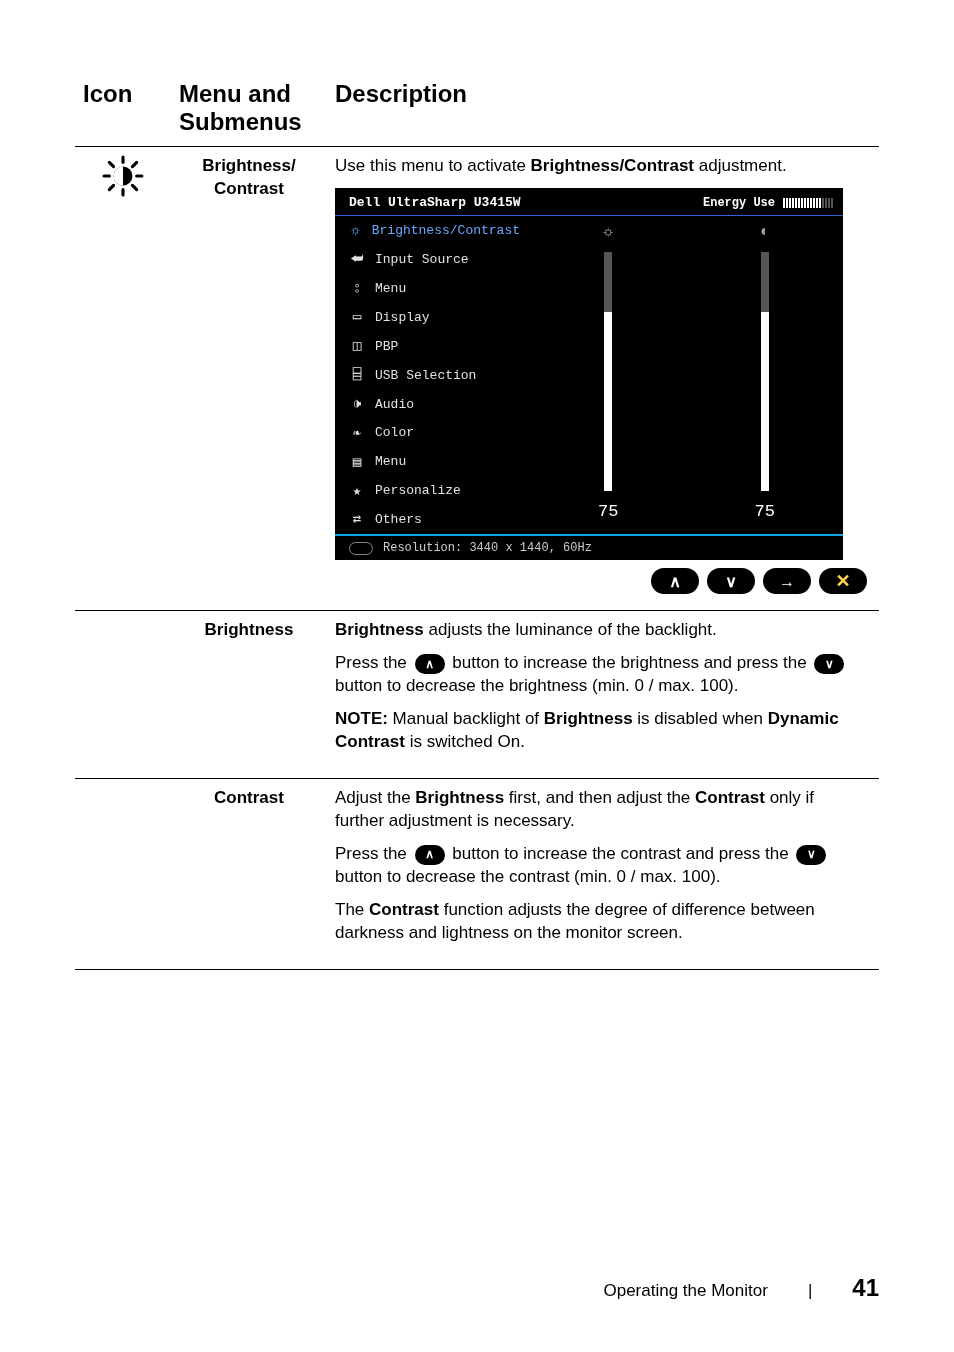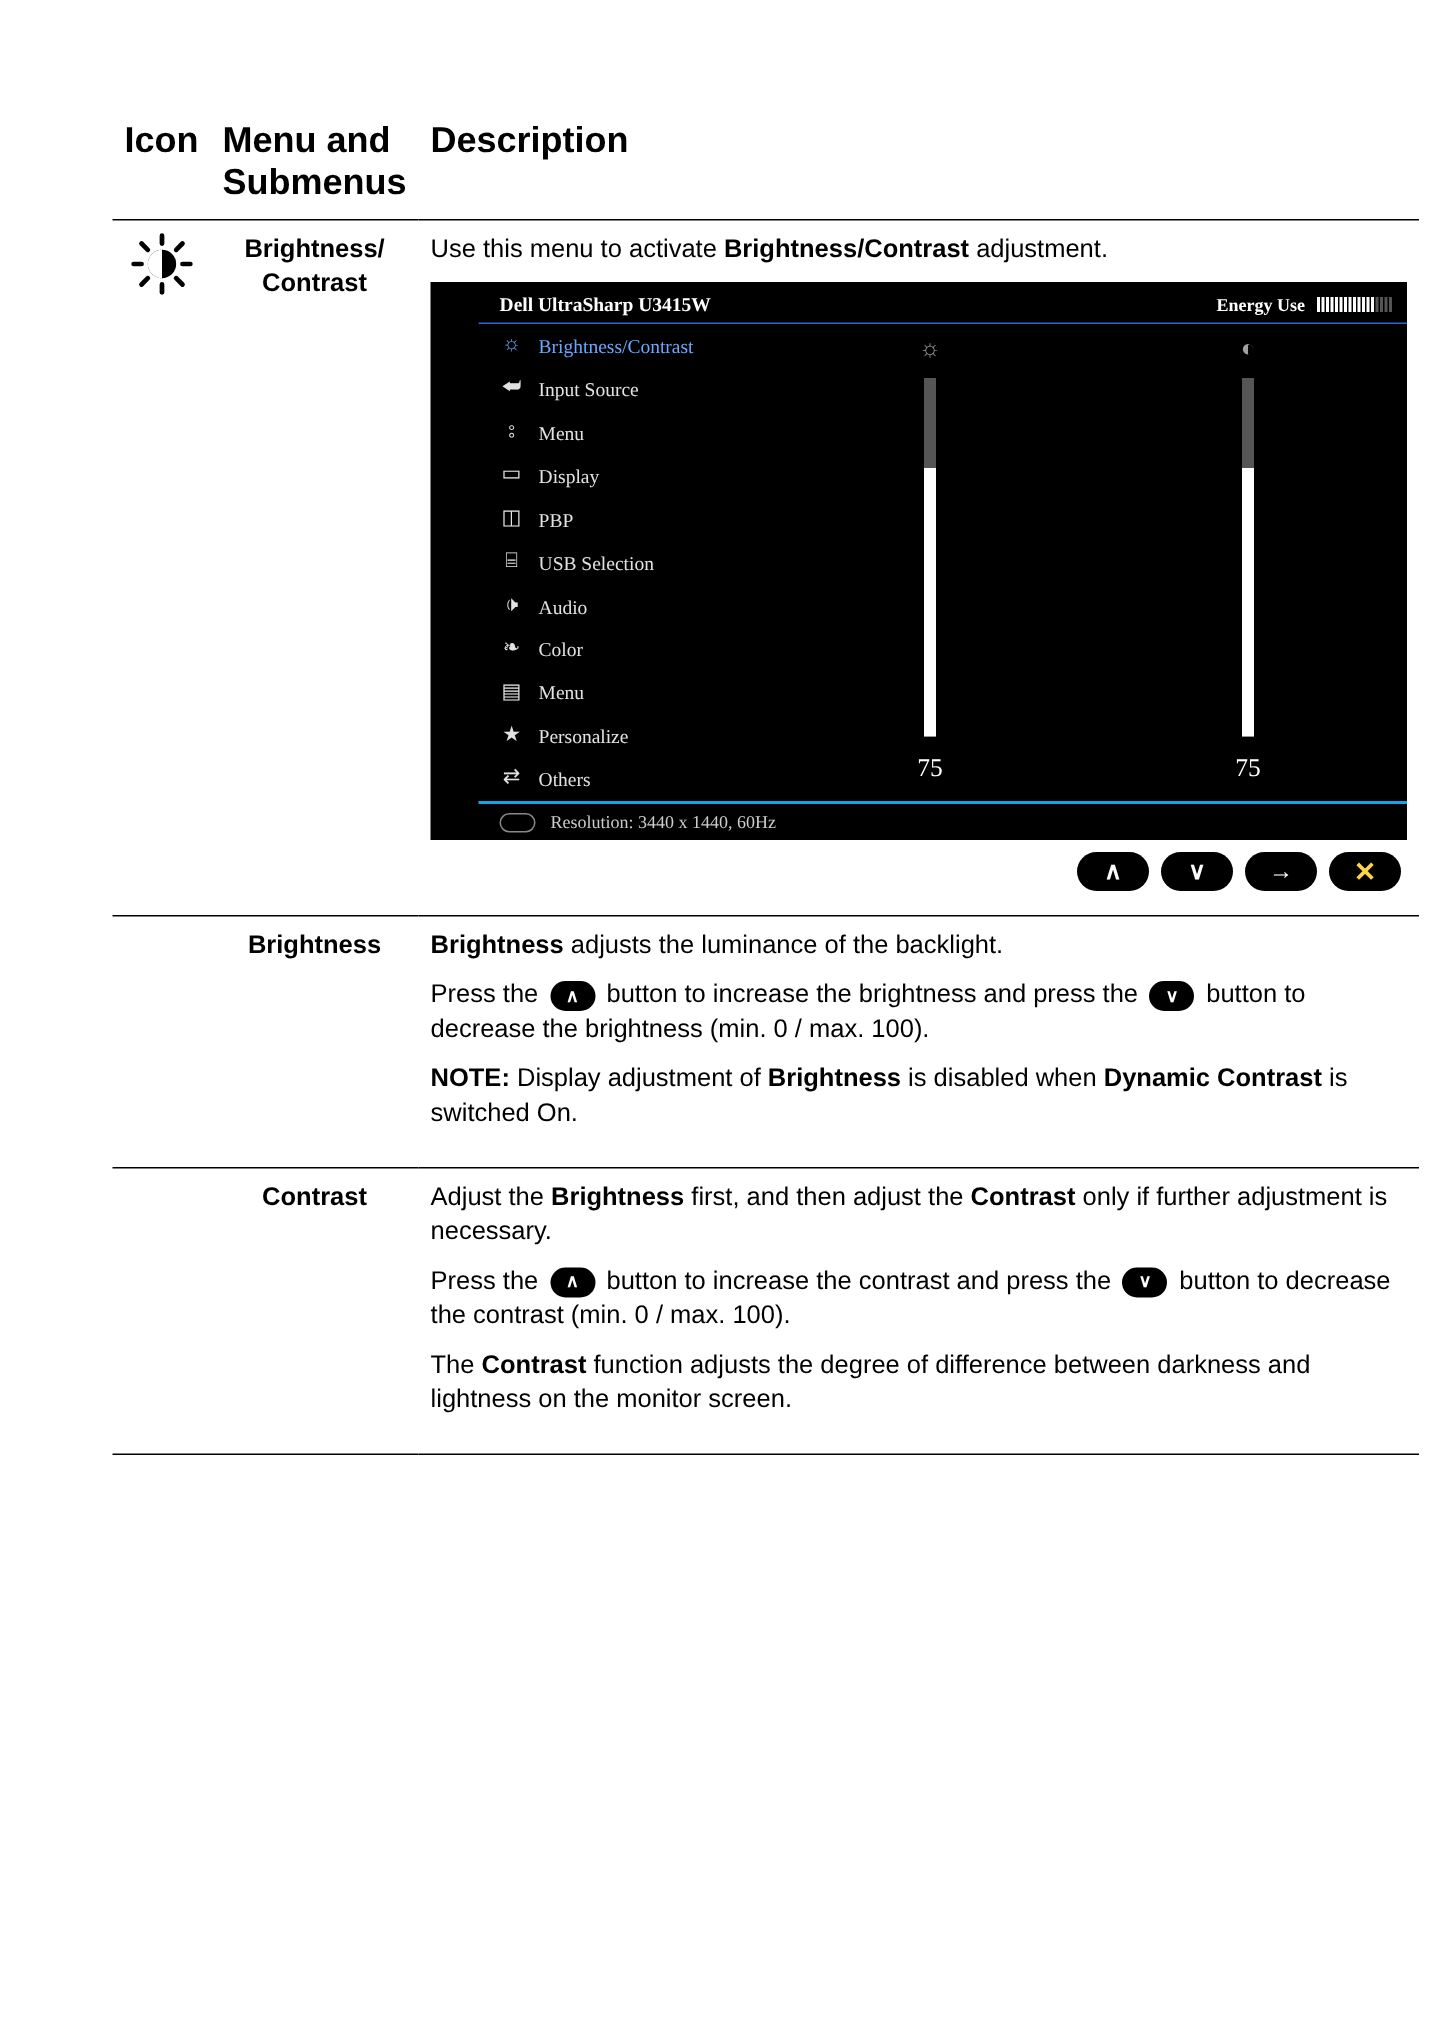--- a/index.html
+++ b/index.html
@@ -37,25 +37,24 @@
   .hdr-row th.menu-col { width: 140px; }
   .body-row > td { padding: 8px 8px 14px 8px; font-size: 17px; line-height: 1.35; }
   .body-row > td.icon-cell { text-align: center; }
   .body-row > td.menu-cell { font-weight: 700; text-align: center; }
   .divider td { border-bottom: 1px solid #000; padding:0; }
   .desc-cell p { margin: 0 11px 10px 0; }
   .bold { font-weight:700; }
 
   .osd {
     background:#000; color:#e2e2e2;
-    font-family: Liberation Serif, serif;
+    font-family: Liberation Mono, monospace;
     font-size:13px;
-    width:619px;
+    width:508px;
     margin-top:8px;
-    padding-left:32px;
   }
   .osd-title {
     display:flex; justify-content:space-between; align-items:center;
     padding:6px 10px 4px 14px; font-weight:600; font-size:13px; color:#fff;
   }
   .energy { display:flex; align-items:center; gap:8px; font-size:12px; }
   .energy-bars { display:flex; gap:1px; }
   .energy-bars span { width:2px; height:10px; background:#fff; display:inline-block; }
   .energy-bars span.dim { background:#555; }
 
@@ -245,21 +244,21 @@
 
     <tr class="body-row">
       <td></td>
       <td class="menu-cell">Brightness</td>
       <td class="desc-cell">
         <p><span class="bold">Brightness</span><span> adjusts the luminance of the backlight.</span></p>
         <p>
           <span>Press the </span><span class="pill-btn">∧</span><span> button to increase the brightness and press the </span><span class="pill-btn">∨</span><span> button to decrease the brightness (min. 0 / max. 100).</span>
         </p>
         <p>
-          <span class="bold">NOTE:</span><span> Display adjustment of </span><span class="bold">Brightness</span><span> is disabled when </span><span class="bold">Dynamic Contrast</span><span> is switched On.</span>
+          <span class="bold">NOTE:</span><span> Manual backlight of </span><span class="bold">Brightness</span><span> is disabled when </span><span class="bold">Dynamic Contrast</span><span> is switched On.</span>
         </p>
       </td>
     </tr>
     <tr class="divider">
           <td></td>
           <td colspan="2"></td>
         </tr>
 
     <tr class="body-row">
       <td></td>
@@ -275,14 +274,19 @@
           <span>The </span><span class="bold">Contrast</span><span> function adjusts the degree of difference between darkness and lightness on the monitor screen.</span>
         </p>
       </td>
     </tr>
     <tr class="divider">
           <td colspan="3" style="border-bottom:1.5px solid #000"></td>
         </tr>
   </tbody>
 </table>
 
-
+<div class="footer">
+  <span>Operating the Monitor</span>
+  <span class="sep">|</span>
+  <span class="pagenum">41</span>
 </div>
 
+</div>
+
 </body></html>

